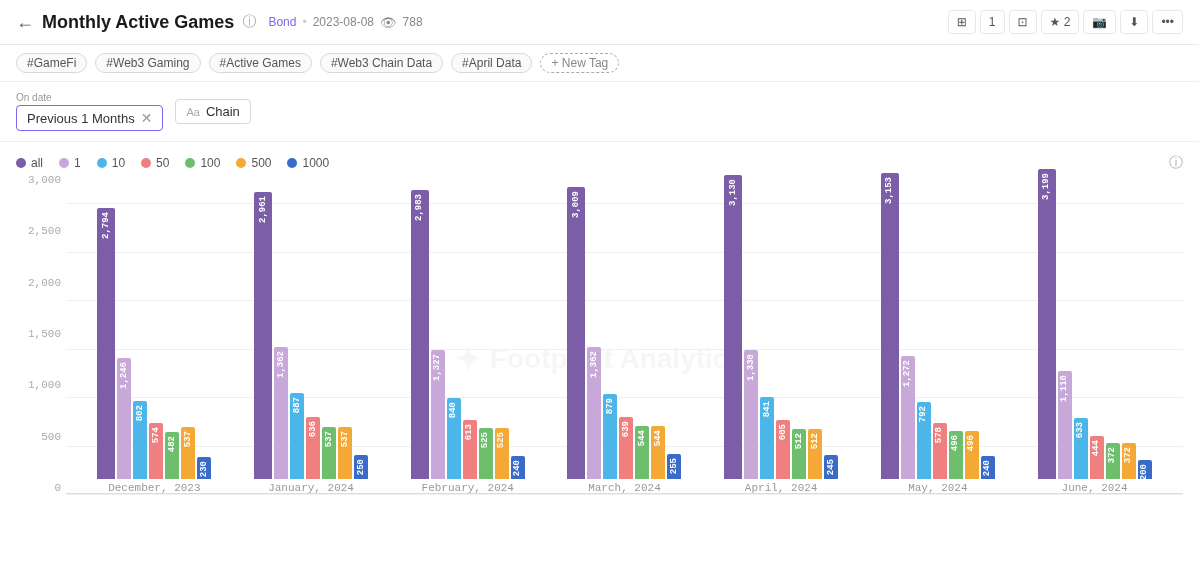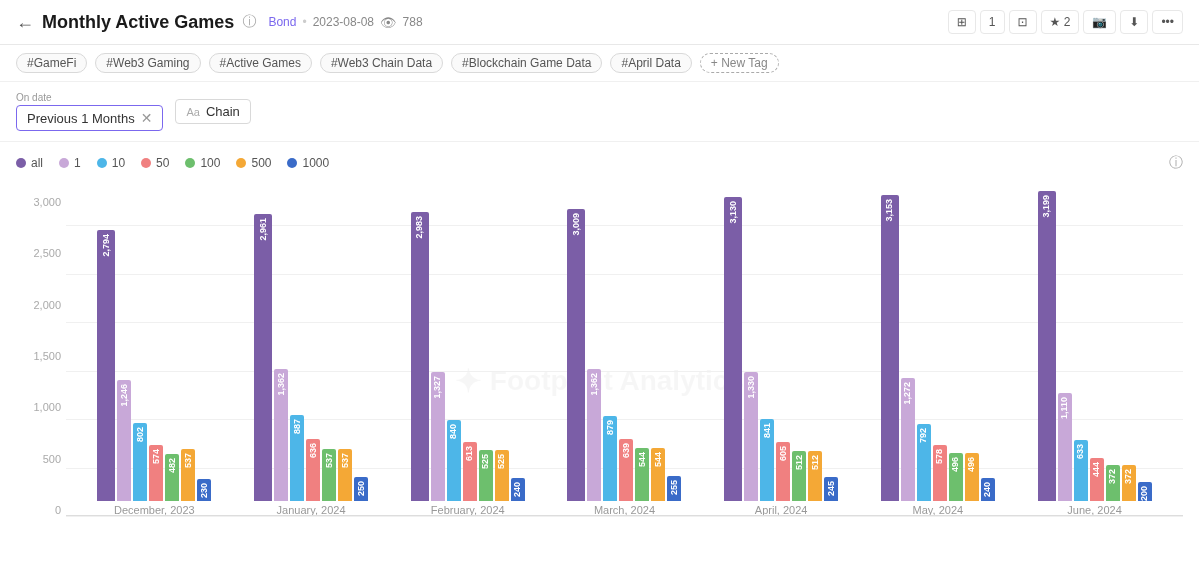--- a/index.html
+++ b/index.html
@@ -22,31 +22,31 @@
 
     .filters-row { display: flex; align-items: center; padding: 10px 16px; gap: 12px; border-bottom: 1px solid #f0f0f0; }
     .filter-group { display: flex; flex-direction: column; gap: 2px; }
     .filter-label { font-size: 10px; color: #999; }
     .filter-chip { display: flex; align-items: center; gap: 6px; border: 1px solid #7b68ee; border-radius: 4px; padding: 4px 10px; font-size: 13px; color: #333; background: #fff; cursor: pointer; }
     .filter-chip .x { color: #999; cursor: pointer; font-size: 14px; }
     .chain-filter { display: flex; align-items: center; gap: 6px; border: 1px solid #d9d9d9; border-radius: 4px; padding: 4px 10px; font-size: 13px; color: #333; background: #fff; cursor: pointer; }
     .chain-filter .aa-icon { color: #aaa; font-size: 11px; font-weight: normal; }
 
     .chart-section { padding: 12px 16px; position: relative; }
-    .chart-header { display: flex; align-items: center; justify-content: space-between; margin-bottom: 24px; }
+    .chart-header { display: flex; align-items: center; justify-content: space-between; margin-bottom: 2px; }
     .legend { display: flex; align-items: center; gap: 16px; flex-wrap: wrap; }
     .legend-item { display: flex; align-items: center; gap: 5px; font-size: 12px; color: #555; cursor: pointer; }
     .legend-dot { width: 10px; height: 10px; border-radius: 50%; flex-shrink: 0; }
     .chart-info-icon { color: #aaa; font-size: 14px; cursor: pointer; }
 
     .chart-container { position: relative; width: 100%; height: 370px; }
     .watermark { position: absolute; top: 50%; left: 50%; transform: translate(-50%, -50%); opacity: 0.08; font-size: 28px; font-weight: 700; color: #999; white-space: nowrap; display: flex; align-items: center; gap: 8px; pointer-events: none; z-index: 0; }
     .watermark-icon { font-size: 32px; }
 
-    .chart-inner { position: relative; width: 100%; height: 340px; }
+    .chart-inner { position: relative; width: 100%; height: 340px; font-family: Liberation Mono, monospace; }
     .y-axis { position: absolute; left: 0; top: 0; height: 100%; display: flex; flex-direction: column; justify-content: space-between; padding-bottom: 20px; }
     .y-label { font-size: 11px; color: #aaa; text-align: right; width: 45px; }
     .grid-lines { position: absolute; left: 50px; right: 0; top: 0; height: calc(100% - 20px); }
     .grid-line { position: absolute; width: 100%; border-top: 1px solid #f0f0f0; left: 0; }
     .bars-area { position: absolute; left: 50px; right: 0; top: 0; height: calc(100% - 20px); display: flex; align-items: flex-end; justify-content: space-around; padding: 0 10px; }
     .month-group { display: flex; align-items: flex-end; gap: 2px; flex-direction: column; align-items: center; position: relative; }
     .bars-group { display: flex; align-items: flex-end; gap: 2px; }
     .bar { position: relative; border-radius: 2px 2px 0 0; display: flex; align-items: flex-start; justify-content: center; padding-top: 2px; }
     .bar-label { font-size: 9px; color: #fff; font-weight: 600; writing-mode: vertical-rl; text-orientation: mixed; transform: rotate(180deg); line-height: 1; padding-bottom: 2px; }
     .month-label { font-size: 11px; color: #999; margin-top: 1px; white-space: nowrap; }
@@ -75,21 +75,20 @@
     <button class="action-btn">⬇</button>
     <button class="action-btn">•••</button>
   </div>
 </div>
 
 <div class="tags-row">
   <span class="tag">#GameFi</span>
   <span class="tag">#Web3 Gaming</span>
   <span class="tag">#Active Games</span>
   <span class="tag">#Web3 Chain Data</span>
-  <span class="tag">#Blockchain Game Data</span>
   <span class="tag">#April Data</span>
   <button class="new-tag-btn">+ New Tag</button>
 </div>
 
 <div class="filters-row">
   <div class="filter-group">
     <span class="filter-label">On date</span>
     <div class="filter-chip">
       <span>Previous 1 Months</span>
       <span class="x">✕</span>

